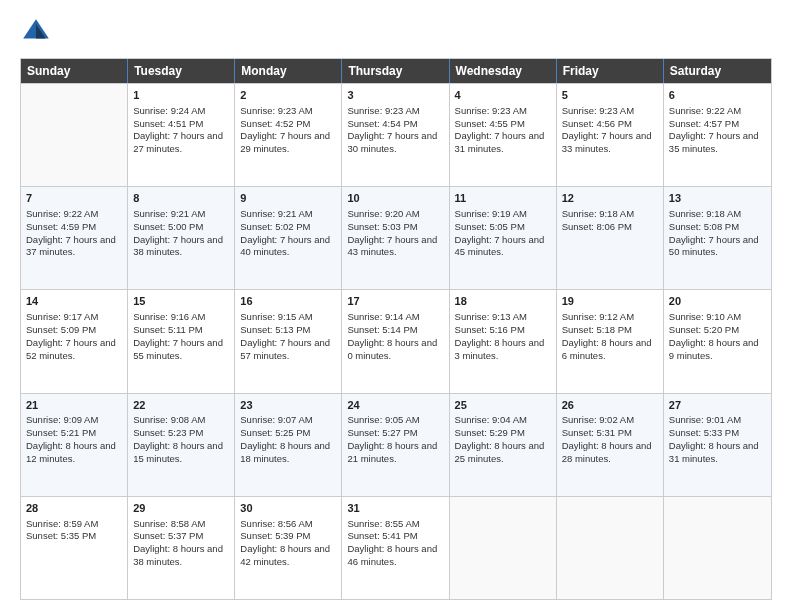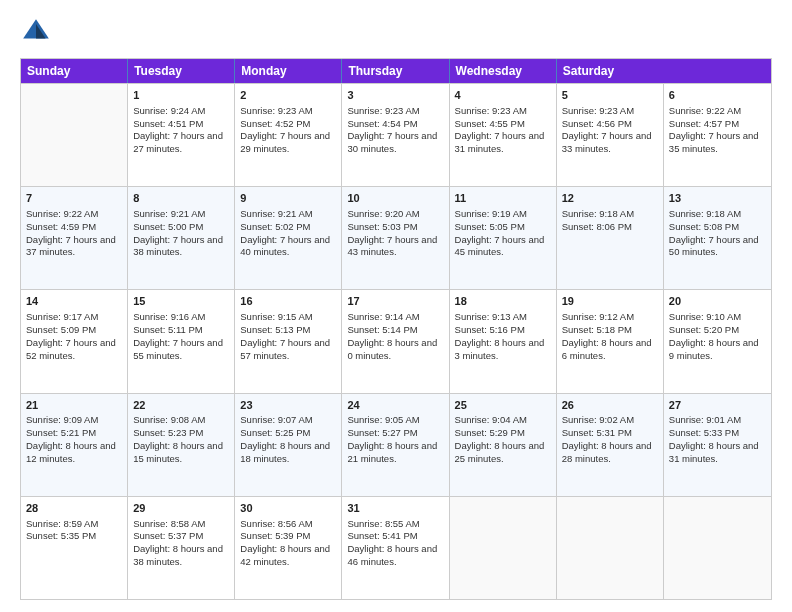--- a/index.html
+++ b/index.html
@@ -54,21 +54,21 @@
     }
     .calendar {
       flex: 1;
       display: flex;
       flex-direction: column;
       border: 1px solid #ccc;
     }
     .cal-header {
       display: grid;
       grid-template-columns: repeat(7, 1fr);
-      background: #6d28d9;
+      background: #404040;
     }
     .cal-header-cell {
       color: #fff;
       font-size: 12px;
       font-weight: bold;
       padding: 5px 6px;
       border-right: 1px solid #4a7fc0;
       text-align: left;
     }
     .cal-header-cell:last-child { border-right: none; }
@@ -125,20 +125,21 @@
     </div>
   </div>
 
   <div class="calendar">
     <div class="cal-header" id="cal-header">
         <div class="cal-header-cell">Sunday</div>
         <div class="cal-header-cell">Tuesday</div>
         <div class="cal-header-cell">Monday</div>
         <div class="cal-header-cell">Thursday</div>
         <div class="cal-header-cell">Wednesday</div>
+        <div class="cal-header-cell">Friday</div>
         <div class="cal-header-cell">Saturday</div>
       </div>
     <div class="cal-body" id="cal-body">
         <div class="cal-row">
           <div class="cal-cell empty"></div>
           <div class="cal-cell"><span class="day-num">1</span><span>Sunrise: 9:24 AM</span><br><span>Sunset: 4:51 PM</span><br><span>Daylight: 7 hours and 27 minutes.</span></div>
           <div class="cal-cell"><span class="day-num">2</span><span>Sunrise: 9:23 AM</span><br><span>Sunset: 4:52 PM</span><br><span>Daylight: 7 hours and 29 minutes.</span></div>
           <div class="cal-cell"><span class="day-num">3</span><span>Sunrise: 9:23 AM</span><br><span>Sunset: 4:54 PM</span><br><span>Daylight: 7 hours and 30 minutes.</span></div>
           <div class="cal-cell"><span class="day-num">4</span><span>Sunrise: 9:23 AM</span><br><span>Sunset: 4:55 PM</span><br><span>Daylight: 7 hours and 31 minutes.</span></div>
           <div class="cal-cell"><span class="day-num">5</span><span>Sunrise: 9:23 AM</span><br><span>Sunset: 4:56 PM</span><br><span>Daylight: 7 hours and 33 minutes.</span></div>

